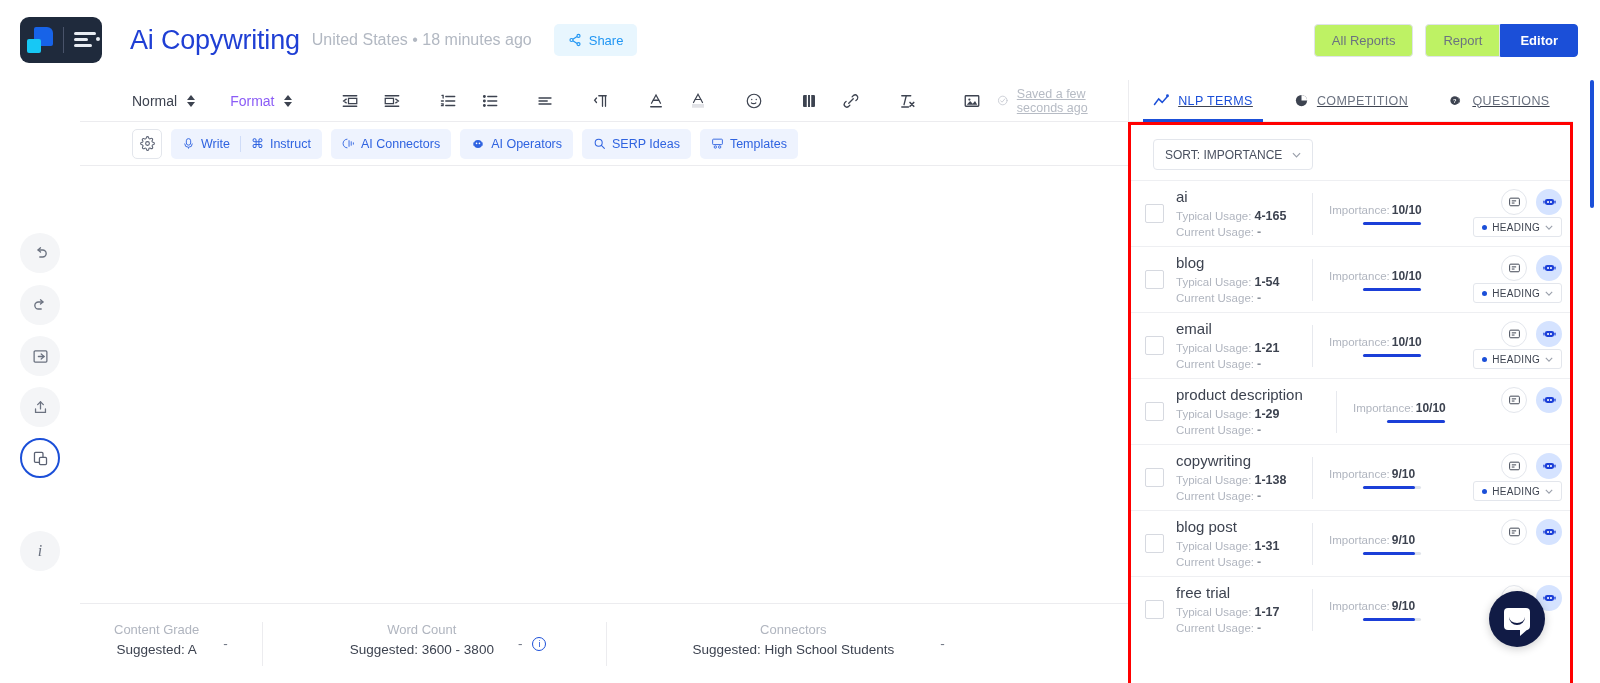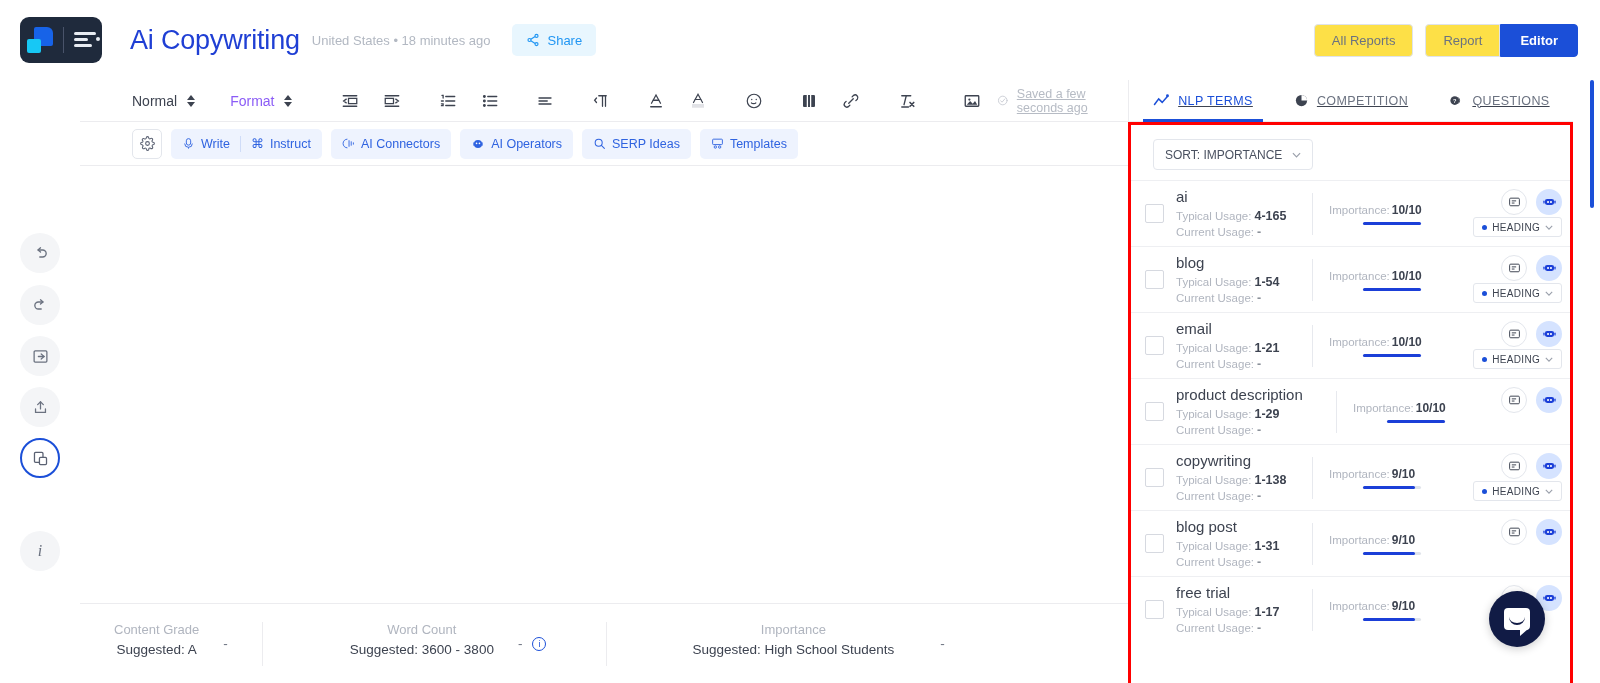--- a/index.html
+++ b/index.html
@@ -35,29 +35,29 @@
   .logo-lines{ width:22px; height:20px; position:relative; }
   .logo-lines i{ position:absolute; left:0; height:2.6px; background:#e8ecf2; border-radius:2px; display:block; }
   .logo-lines i:nth-child(1){ top:2px; width:22px; }
   .logo-lines i:nth-child(2){ top:8px; width:14px; }
   .logo-lines i:nth-child(3){ top:14px; width:18px; }
   .logo-lines .dot{ position:absolute; right:-4px; top:7px; width:4px; height:4px; border-radius:50%; background:#e8ecf2; }
 
   .doc-title{
     margin-left:28px; font-size:27px; color:#1f3fd4; font-weight:400; letter-spacing:-0.2px;
   }
-  .doc-meta{ margin-left:12px; font-size:13px; color:#b2b8c2; white-space:nowrap; }
+  .doc-meta{ margin-left:12px; font-size:16px; color:#b2b8c2; white-space:nowrap; }
   .share-btn{
     margin-left:22px; height:32px; padding:0 14px; border-radius:5px;
     background:#e8f6fe; color:#2196f3; font-size:13px; display:flex; align-items:center; gap:7px;
     cursor:pointer;
   }
   .topbar-right{ margin-left:auto; margin-right:22px; display:flex; align-items:center; gap:12px; }
   .btn-outline{
-    height:33px; padding:11px 17px; border:1px solid #dfe3ea; background:#fde047; border-radius:4px;
+    height:33px; padding:11px 17px; border:1px solid #dfe3ea; background:#bef264; border-radius:4px;
     font-size:13px; color:#6b7280; display:flex; align-items:center; cursor:pointer;
   }
   .seg{ display:flex; }
   .seg .btn-outline{ border-radius:4px 0 0 4px; }
   .seg .btn-primary{
     height:33px; padding:0 19px; background:#1b4fd8; color:#fff; border:1px solid #1b4fd8;
     border-radius:0 4px 4px 0; font-size:13px; font-weight:bold; display:flex; align-items:center; cursor:pointer;
   }
 
   
@@ -487,21 +487,21 @@
       <div class="stat" style="padding-left:88px;padding-right:60px">
         <div class="stat-txt">
           <div class="l1">Word Count</div>
           <div class="l2">Suggested: 3600 - 3800</div>
         </div>
         <div class="stat-val">-</div>
         <div class="info-dot">i</div>
       </div>
       <div class="stat readab" style="padding-left:86px;padding-right:40px">
         <div class="stat-txt">
-          <div class="l1">Importance</div>
+          <div class="l1">Connectors</div>
           <div class="l2">Suggested: High School Students</div>
         </div>
         <div class="stat-val" style="margin-left:46px">-</div>
       </div>
     </div>
   </div>
 
   <div class="rpanel">
 
     <div class="rtabs">

